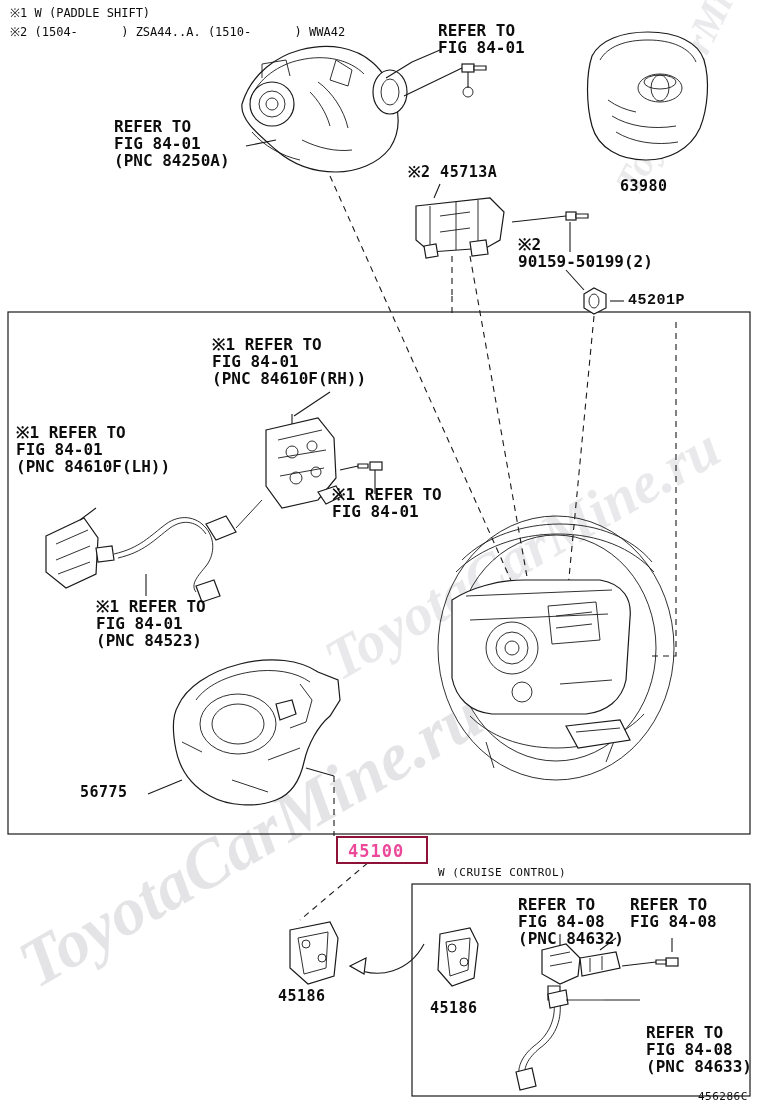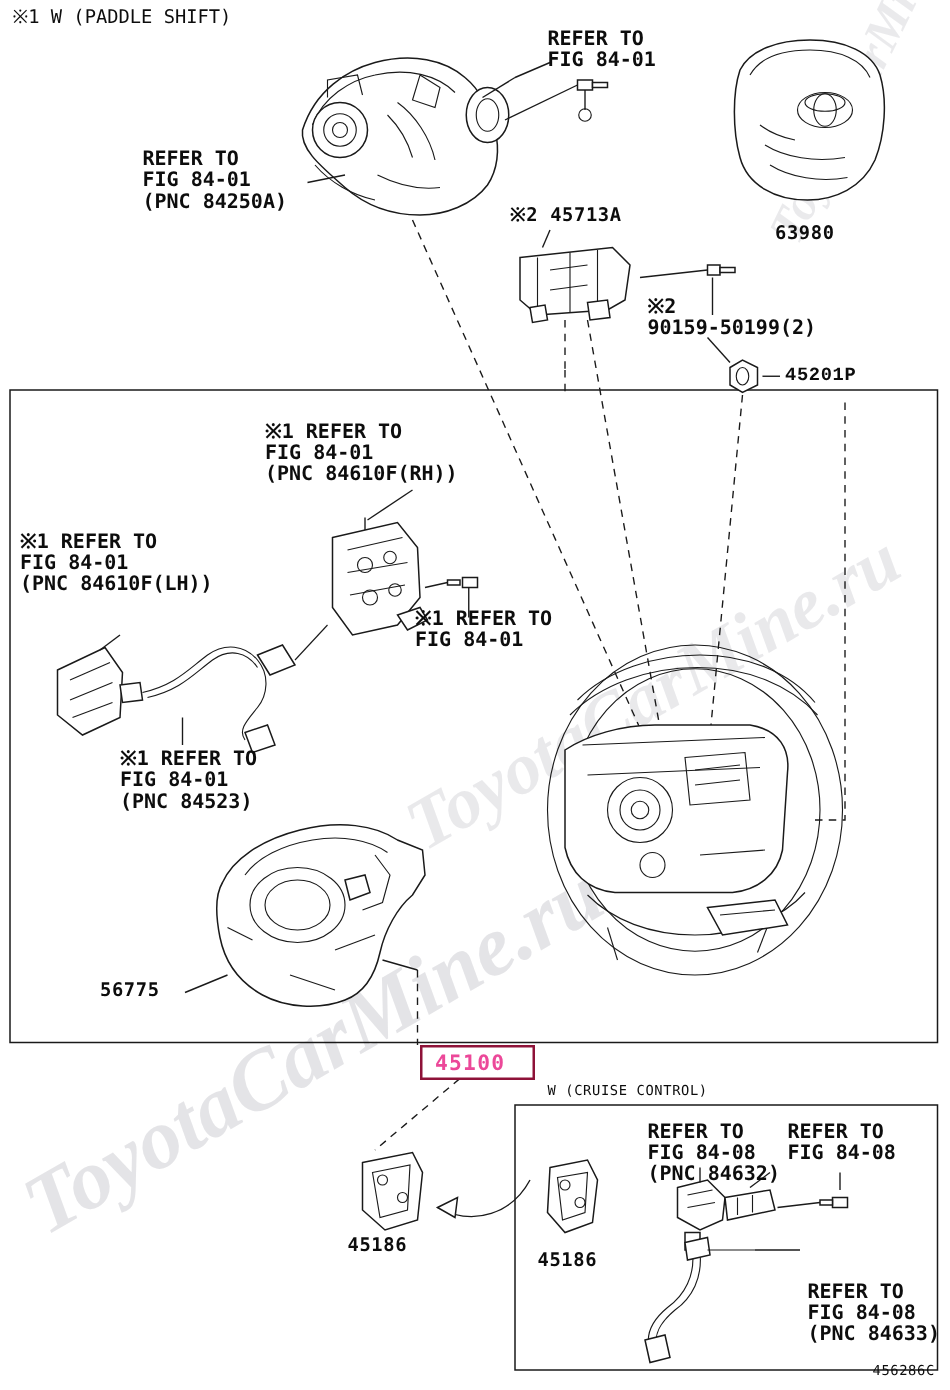--- a/index.html
+++ b/index.html
@@ -25,21 +25,21 @@
     position: absolute;
     font-family: "DejaVu Sans Mono", monospace;
     font-size: 16px;
     line-height: 17px;
     font-weight: bold;
     color: #0d0d0d;
     white-space: pre;
     letter-spacing: 0px;
   }
   .lbl.small {
-    font-size: 15px;
+    font-size: 12px;
     line-height: 14px;
     font-weight: normal;
     text-align: center;
   }
   .lbl.pn {
     font-size: 15px;
     letter-spacing: 0.5px;
   }
   .lbl.code {
     font-size: 11px;
@@ -338,20 +338,21 @@
       <path class="partthin" d="M566 1000 L604 1000"></path>
       <line class="lead" x1="604" y1="1000" x2="640" y2="1000"></line>
     </g>
 
   </svg>
 
   <div class="hl" style="left:336px; top:836px; width:92px; height:28px;"></div>
   <div class="hl-label" style="left:348px; top:841px;">45100</div>
 
   <div class="lbl small" style="left:10px; top:6px;">※1 W (PADDLE SHIFT)</div>
+  <div class="lbl small" style="left:10px; top:25px;">※2 (1504-      ) ZSA44..A. (1510-      ) WWA42</div>
 
   <div class="lbl" style="left:438px; top:22px;">REFER TO
 FIG 84-01</div>
   <div class="lbl" style="left:114px; top:118px;">REFER TO
 FIG 84-01
 (PNC 84250A)</div>
   <div class="lbl pn" style="left:620px; top:178px;">63980</div>
   <div class="lbl pn" style="left:408px; top:164px;">※2 45713A</div>
   <div class="lbl" style="left:518px; top:236px;">※2
 90159-50199(2)</div>

